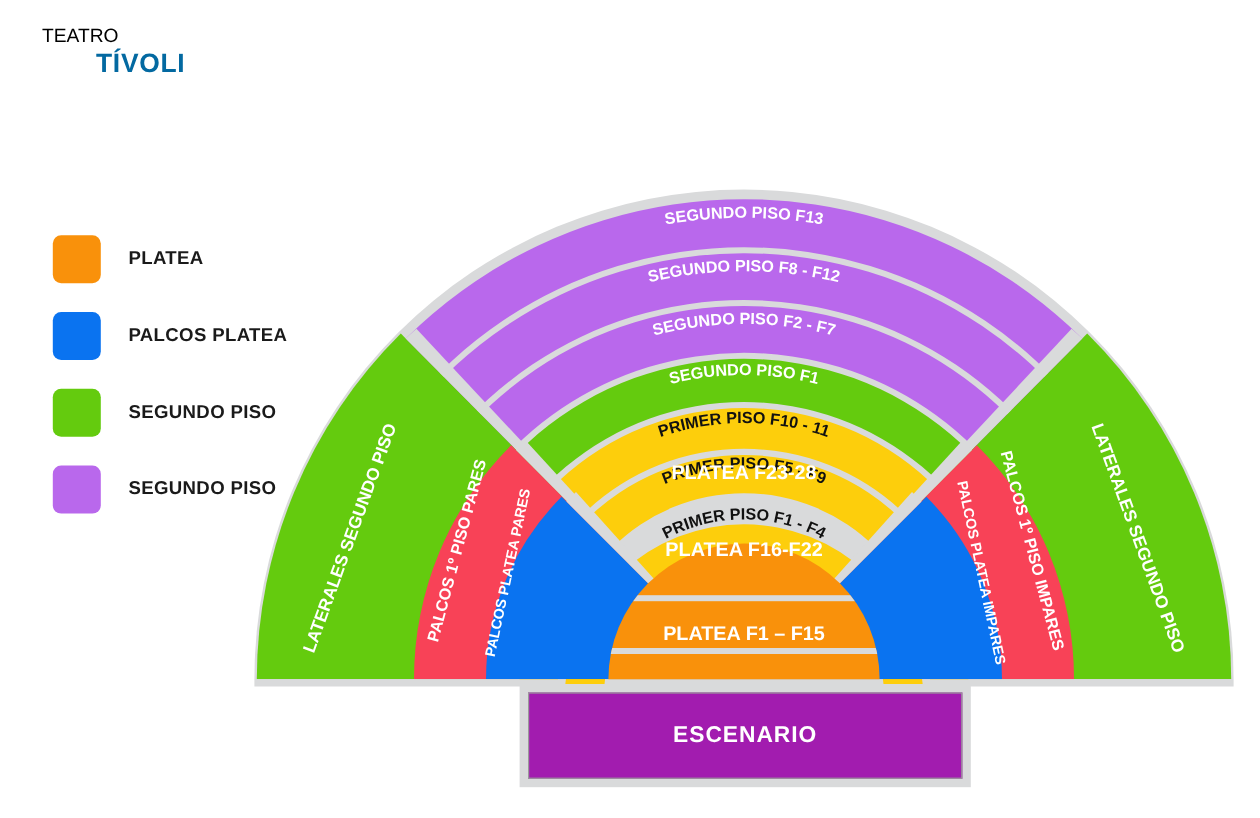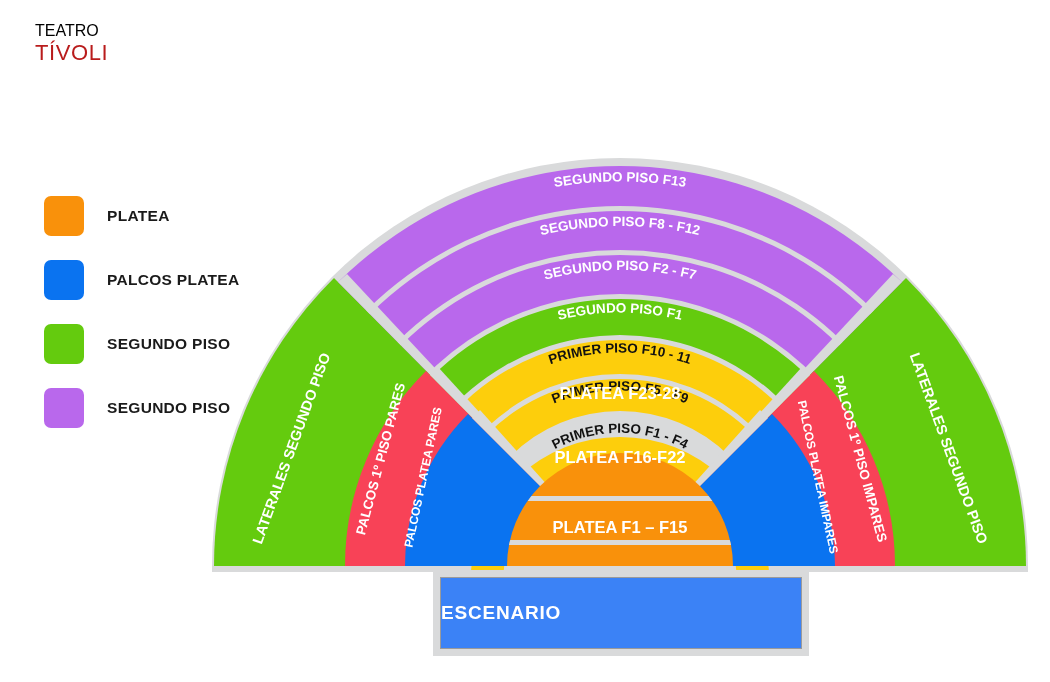--- a/index.html
+++ b/index.html
@@ -17,23 +17,24 @@
 
   
   #title-block {
     position: absolute;
     left: 35px;
     top: 22px;
   }
   #title-tivoli {
     font-size: 22px;
     letter-spacing: 0.6px;
-    color: #b91c1c;
-    font-weight: normal;
+    color: #0369a1;
+    font-weight: bold;
     line-height: 26px;
+    margin-left: 45px;
   }
 
   
   #legend {
     position: absolute;
     left: 28px;
     top: 184px;
   }
   .legend-row {
     display: flex;
@@ -75,25 +76,26 @@
     top: 570px;
     width: 376px;
     height: 86px;
     background: #d9dadb;
     box-sizing: border-box;
     padding: 7px;
   }
   #stage-box {
     width: 100%;
     height: 100%;
-    background: #3b82f6;
+    background: #a21caf;
     border: 1px solid #9a9a9a;
     box-sizing: border-box;
     display: flex;
     align-items: center;
+    justify-content: center;
   }
   #stage-text {
     color: #ffffff;
     font-size: 19px;
     font-weight: bold;
     letter-spacing: 0.8px;
   }
 </style>
 </head>
 <body>

